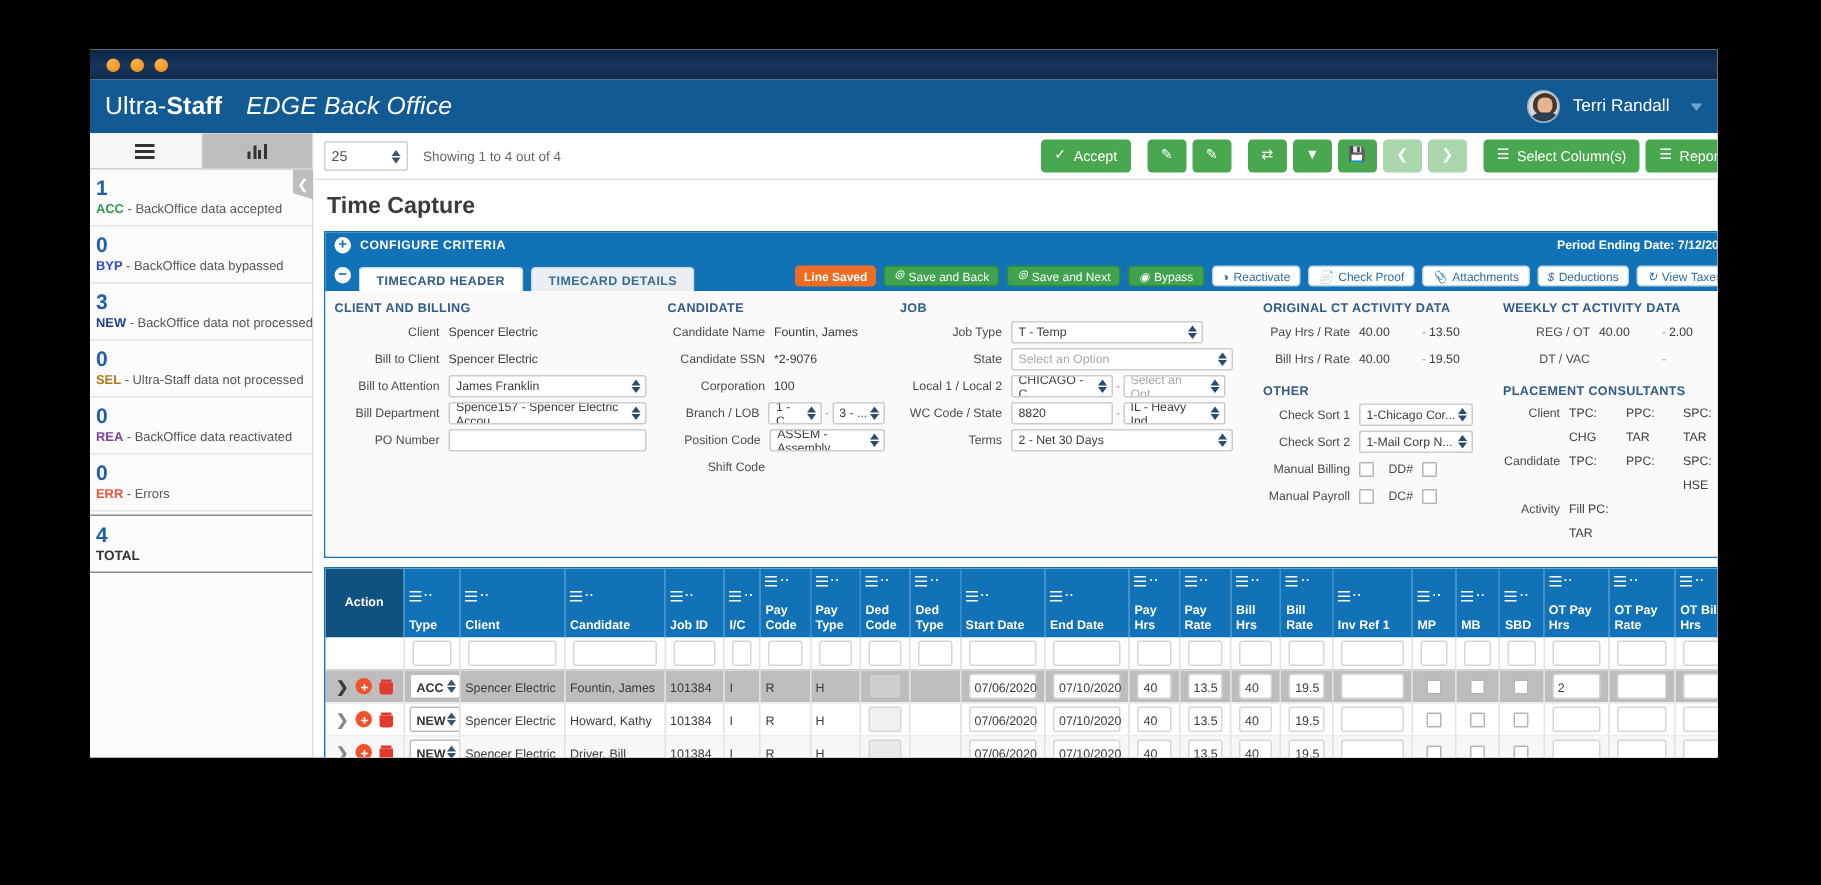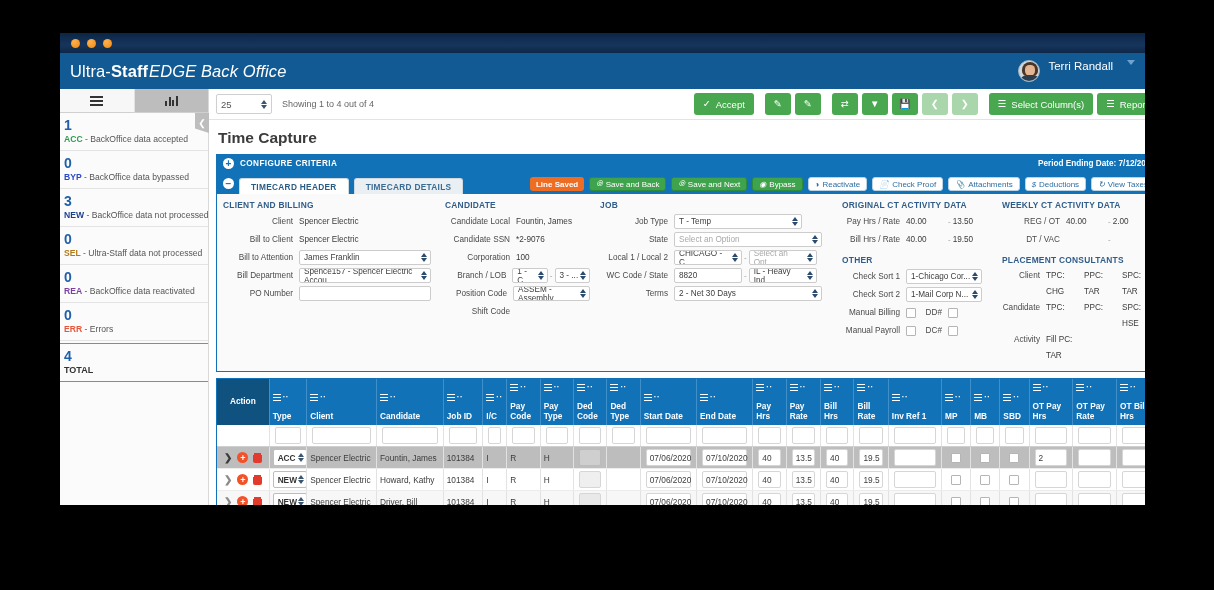--- a/index.html
+++ b/index.html
@@ -28,22 +28,22 @@
          background: radial-gradient(circle at 35% 30%, #ffb34d, #f08711); }
 
   
   .appbar {
     height: 36px; background: #125a94; display: flex; align-items: center;
     justify-content: space-between; padding: 0 8px 0 6px;
   }
   .brand { color: #ffffff; font-size: 16.5px; letter-spacing: .1px; padding-left: 4px; }
   .brand .b1 { font-weight: 400; }
   .brand .b2 { font-weight: 700; }
-  .brand .b3 { font-style: italic; font-weight: 400; padding-left: 1px;}
-  .userbox { display: flex; gap: 8px; padding-right: 2px; }
+  .brand .b3 { font-style: italic; font-weight: 400; padding-left: 16px;}
+  .userbox { display: flex; align-items: center; gap: 8px; padding-right: 2px; }
   .avatar {
     width: 22px; height: 22px; border-radius: 50%; overflow: hidden;
     background: #cfd8de; position: relative; border: 1px solid #9fb4c4;
   }
   .avatar .hair { position:absolute; left:3px; top:1px; width:16px; height:14px;
     border-radius: 8px 8px 5px 5px; background:#4a3526; }
   .avatar .face { position:absolute; left:6px; top:4px; width:10px; height:11px;
     border-radius: 5px 5px 6px 6px; background:#e3b593; }
   .avatar .body { position:absolute; left:1px; top:14px; width:20px; height:10px;
     border-radius: 7px 7px 0 0; background:#2e3d4d; }
@@ -412,21 +412,21 @@
                 </div>
             <div class="frow">
                   <div class="flbl" style="width:78px">PO Number</div>
               <div class="inp" style="width:132px"></div>
                 </div>
           </div>
 
           <div class="col" style="width:155px">
             <div class="colhdr">CANDIDATE</div>
             <div class="frow">
-                  <div class="flbl" style="width:73px">Candidate Local</div>
+                  <div class="flbl" style="width:73px">Candidate Name</div>
                   <div class="fval">Fountin, James</div>
                 </div>
             <div class="frow">
                   <div class="flbl" style="width:73px">Candidate SSN</div>
                   <div class="fval">*2-9076</div>
                 </div>
             <div class="frow">
                   <div class="flbl" style="width:73px">Corporation</div>
                   <div class="fval">100</div>
                 </div>

